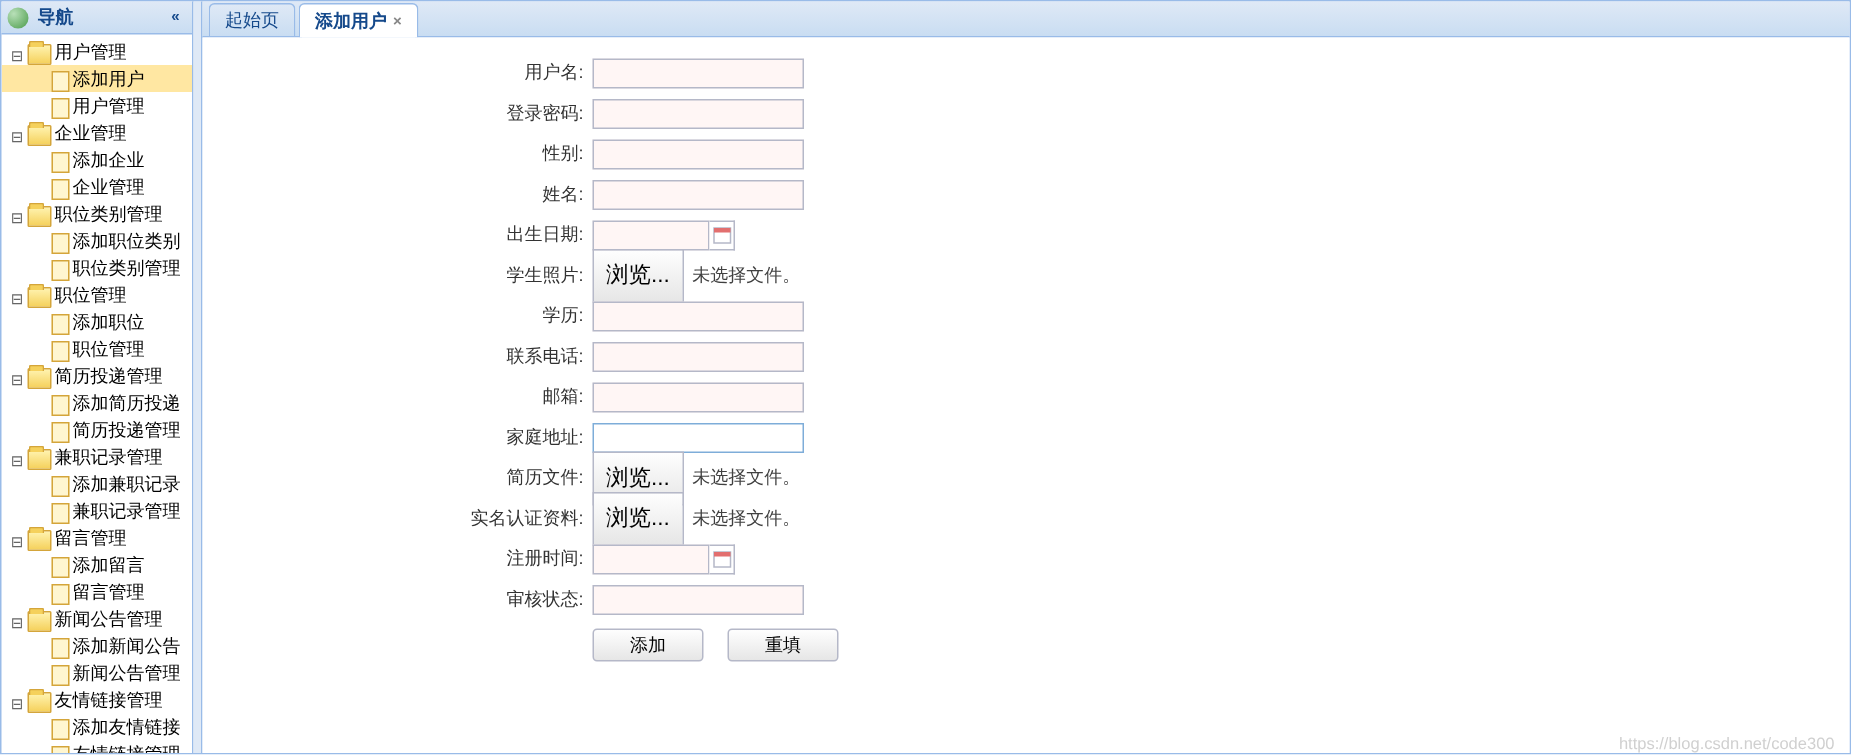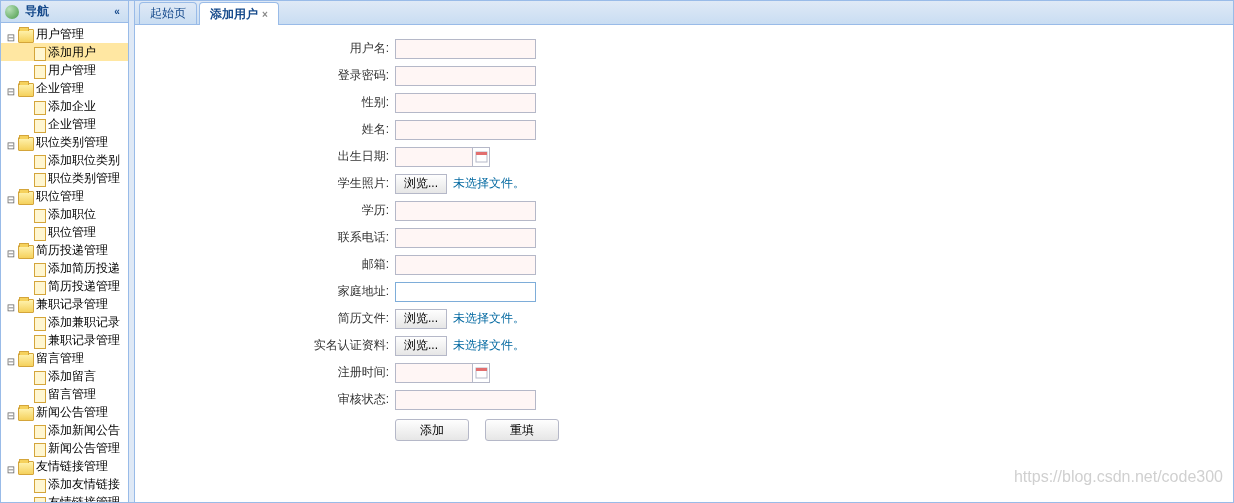--- a/index.html
+++ b/index.html
@@ -222,52 +222,52 @@
       border-left: none;
       background: #fff;
       display: inline-flex;
       align-items: center;
       justify-content: center;
       cursor: pointer;
       vertical-align: top;
     }
     .date-trigger svg { display:block; }
     .file-btn {
-      height: 20px;
+      height: 36px;
       padding: 0 8px;
       border: 1px solid #b5b8c8;
       background: linear-gradient(to bottom, #fefefe, #e6e6e6);
       cursor: pointer;
-      font-size: 12px;
+      font-size: 15px;
       margin-right: 6px;
     }
     .file-status {
-      color: #0369a1;
+      color: #404040;
     }
     .form-buttons {
       padding-left: 260px;
       padding-top: 6px;
       display: flex;
       gap: 16px;
     }
     .action-btn {
       height: 22px;
       padding: 0 24px;
       border: 1px solid #b5b8c8;
       background: linear-gradient(to bottom, #fefefe, #e6e6e6);
       border-radius: 3px;
       cursor: pointer;
       font-size: 12px;
     }
     .watermark {
       position: absolute;
-      bottom: 16px;
+      bottom: 0;
       right: 10px;
       color: #d0d0d0;
-      font-size: 16px;
+      font-size: 11px;
       font-family: Arial, sans-serif;
       pointer-events: none;
     }
   </style>
 </head>
 <body>
 
 <div class="container">
 
   <div class="sidebar">

